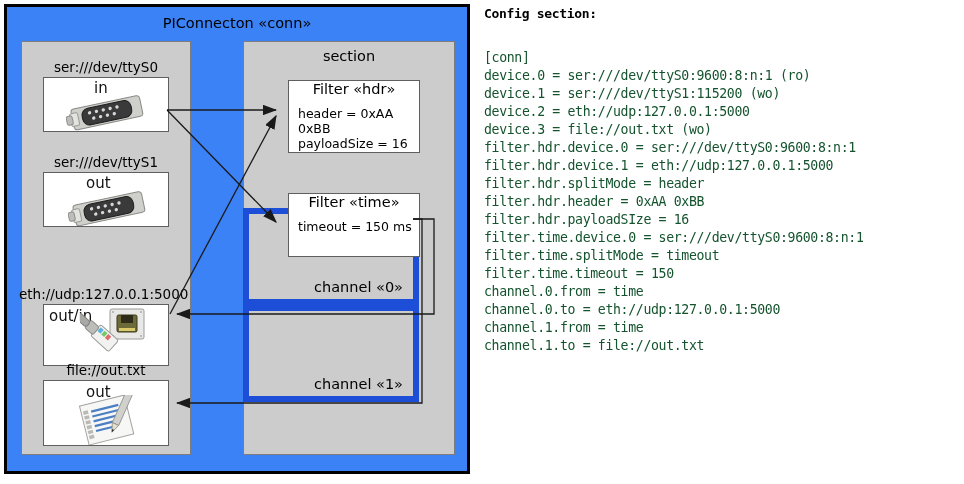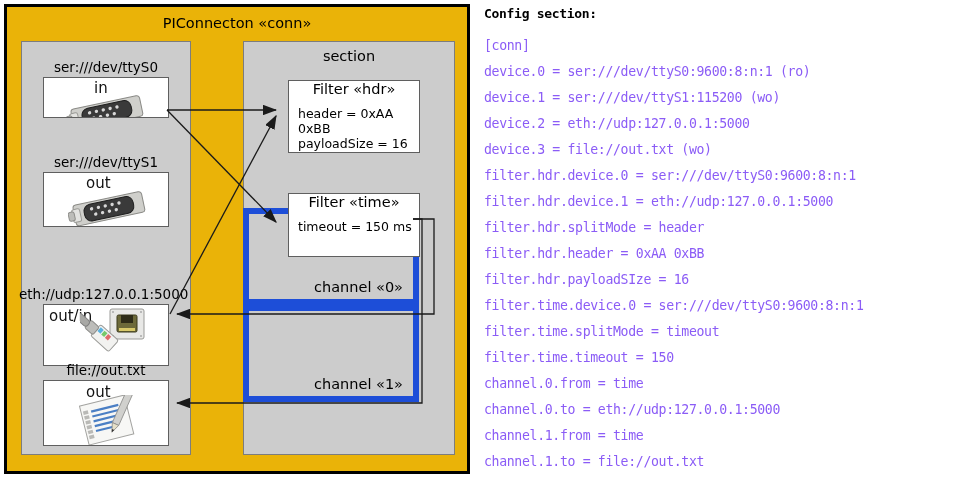--- a/index.html
+++ b/index.html
@@ -1,21 +1,21 @@
 <!DOCTYPE html>
 <html><head>
 <meta charset="utf-8">
 <style>
   html,body{margin:0;padding:0;background:#ffffff;}
   body{width:964px;height:484px;position:relative;overflow:hidden;
        font-family:"DejaVu Sans","Liberation Sans",sans-serif;}
 
   
   #diagram-frame{position:absolute;left:4px;top:4px;width:466px;height:470px;
-      background:#eab308;border:3px solid #000000;box-sizing:border-box;}
+      background:#3b82f6;border:3px solid #000000;box-sizing:border-box;}
 
   .diagram-title{position:absolute;left:0;top:8px;width:100%;text-align:center;
       font-size:14.5px;color:#000;}
 
   
   .panel{position:absolute;background:#cccccc;border:1px solid #7d7d7d;
       box-sizing:border-box;}
   .panel-title{position:absolute;left:0;top:6px;width:100%;text-align:center;
       font-size:14.5px;color:#000;}
 
@@ -43,22 +43,22 @@
   .filter-props{font-size:12.5px;color:#000;padding:9px 0 0 9px;line-height:15px;}
 
   
   svg.overlay{position:absolute;left:0;top:0;width:964px;height:484px;
       pointer-events:none;}
 
   
   #config{position:absolute;left:484px;top:6px;width:470px;}
   #config-heading{font-family:"DejaVu Sans Mono","Liberation Mono",monospace;
       font-size:13px;font-weight:bold;color:#000;letter-spacing:-0.3px;}
-  #config-lines{margin-top:12px;font-family:"DejaVu Sans Mono","Liberation Mono",monospace;
-      font-size:13.2px;line-height:26px;color:#8b5cf6;white-space:pre;
+  #config-lines{margin-top:28px;font-family:"DejaVu Sans Mono","Liberation Mono",monospace;
+      font-size:13.2px;line-height:18px;color:#14532d;white-space:pre;
       letter-spacing:-0.35px;}
 </style>
 </head>
 <body>
 
 <div id="diagram-frame">
 
   <div class="diagram-title">PIConnecton «conn»</div>
 
   <div class="panel" id="devices-panel"></div>
@@ -69,21 +69,21 @@
 
   <div class="channel-box" style="left:236px;top:201px;width:176px;height:97px;">
     <div class="channel-label">channel «0»</div>
   </div>
   <div class="channel-box" style="left:236px;top:298px;width:176px;height:97px;">
     <div class="channel-label">channel «1»</div>
   </div>
 
   <div class="device" style="left:25px;top:52px;width:148px;">
     <div class="device-label">ser:///dev/ttyS0</div>
-    <div class="device-box" style="width:126px;height:41px;margin:2px 0 0 11px;">
+    <div class="device-box" style="width:126px;height:55px;margin:2px 0 0 11px;">
       <div class="device-io" style="left:50px;top:1px;">in</div>
       <span>
         <svg width="84" height="36" viewBox="0 0 84 36" style="position:absolute;left:22px;top:17px;">
           <g transform="rotate(-12 42 18)">
             <rect x="6" y="7" width="70" height="21" rx="3" fill="#cfcfcb" stroke="#8a8a86" stroke-width="1"></rect>
             <rect x="16" y="9" width="50" height="17" rx="7" fill="#3a3a3a" stroke="#1e1e1e" stroke-width="1"></rect>
             <circle cx="24" cy="14" r="1.7" fill="#d8d8d8"></circle>
               <circle cx="31" cy="14" r="1.7" fill="#d8d8d8"></circle>
             <circle cx="38" cy="14" r="1.7" fill="#d8d8d8"></circle>
               <circle cx="45" cy="14" r="1.7" fill="#d8d8d8"></circle>

